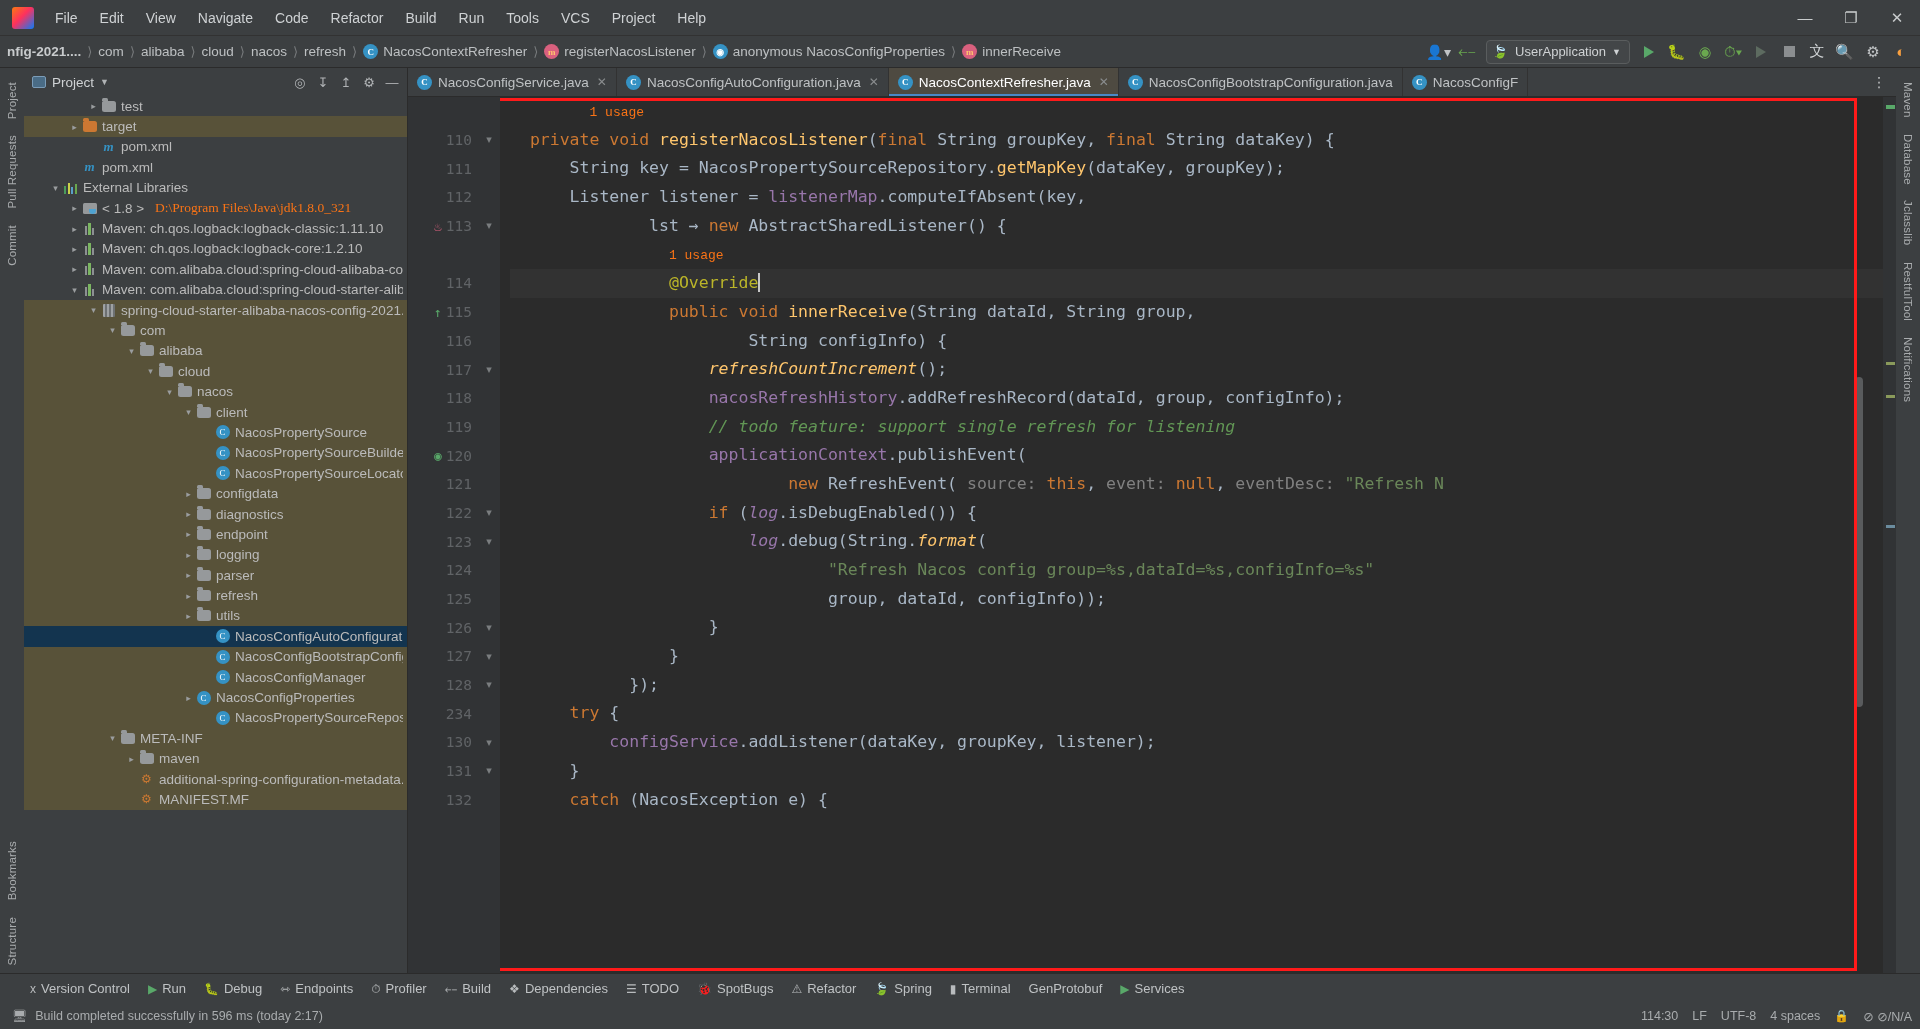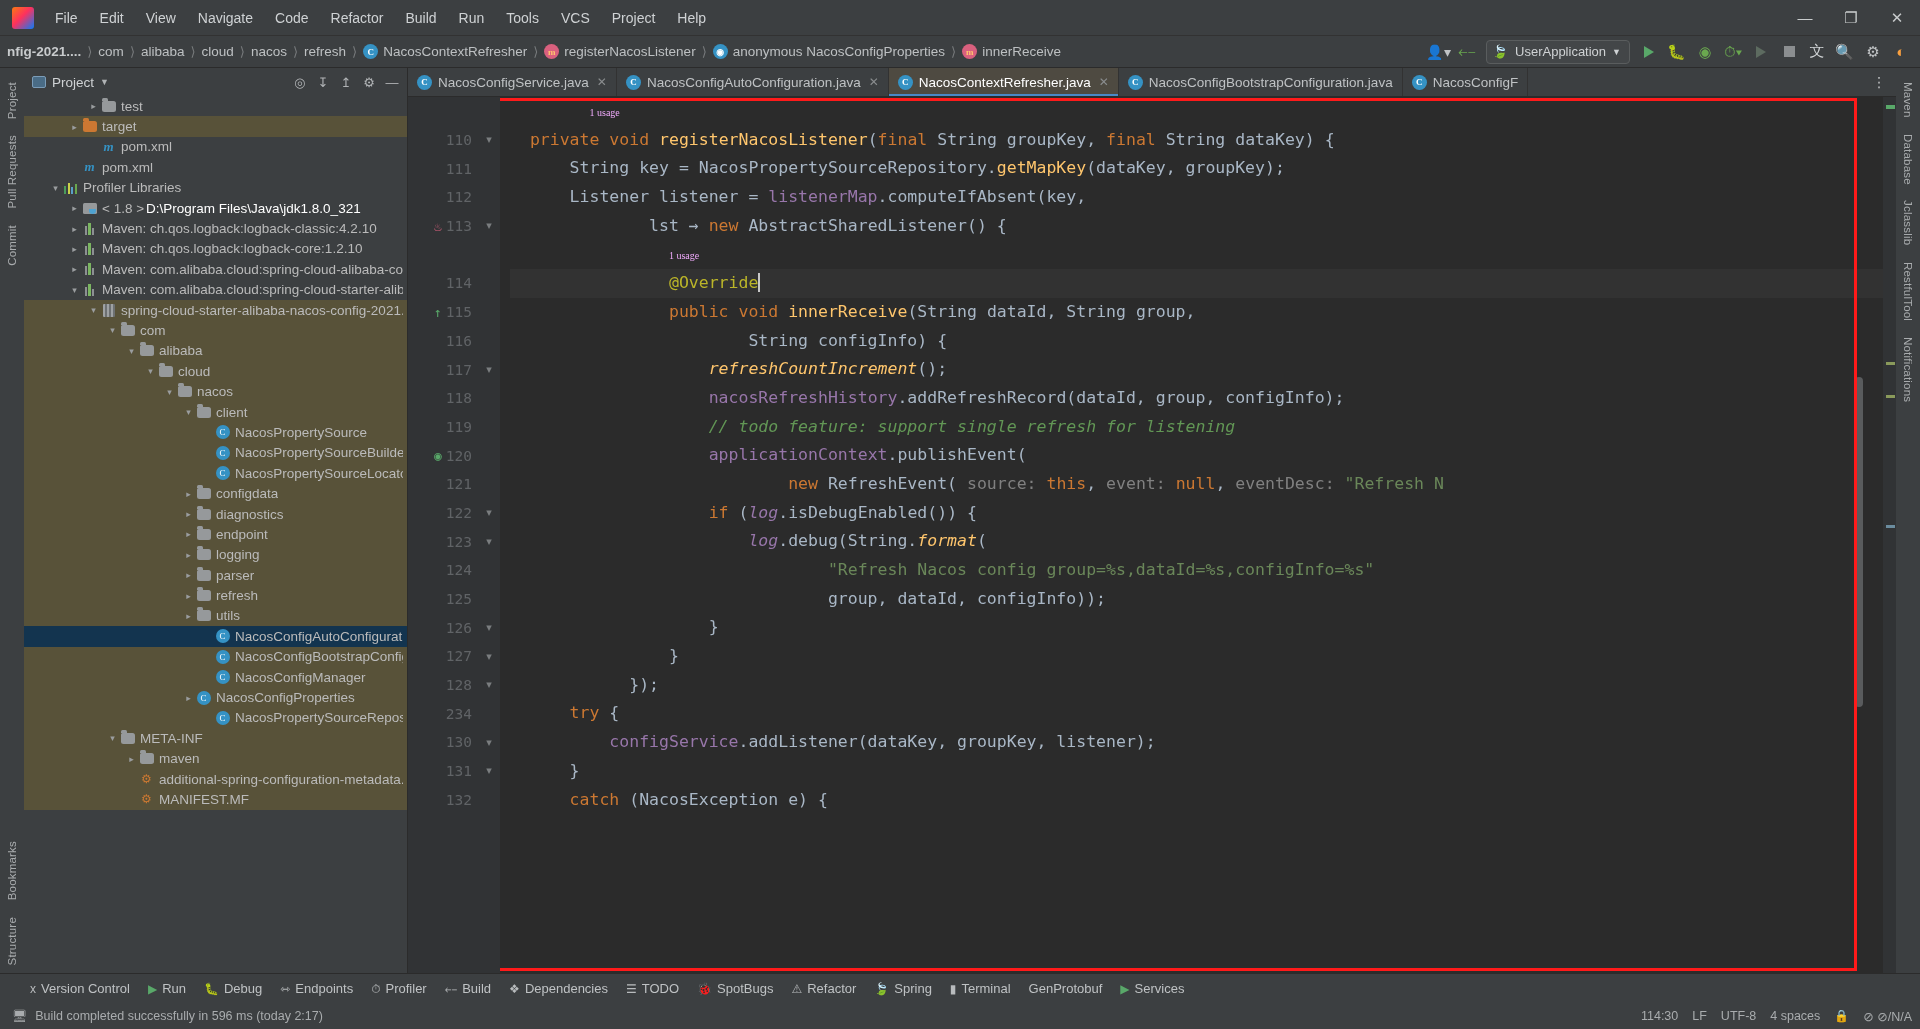--- a/index.html
+++ b/index.html
@@ -93,21 +93,21 @@
            color:#b0b3b5;font-size:13px;border-radius:3px; }
 
   .tree { flex:1 1 auto; overflow:hidden; position:relative; font-size:13.5px; }
   .trow { display:flex; align-items:center; height:20.4px; white-space:nowrap;
           padding-right:4px; cursor:default; }
   .trow.sel-amber { background:#585239; }
   .trow.sel-blue  { background:#13344f; }
   .tarrow { width:13px; flex:0 0 13px; text-align:center; color:#9a9d9f; font-size:9px; }
   .ticon { width:17px; flex:0 0 17px; display:flex; align-items:center; justify-content:center; margin-right:4px;}
   .tlabel { color:#bbbbbb; overflow:hidden; text-overflow:clip; }
-  .tsub { color:#ffffff; margin-left:2px; }
+  .tsub { color:#f97316; margin-left:11px;font-family:Liberation Serif, serif; }
   .folder { width:14px;height:11px;background:#96999b;border-radius:1.5px 2.5px 2.5px 2.5px;
             position:relative; }
   .folder::before{content:"";position:absolute;top:-3px;left:0;width:6px;height:3px;background:#96999b;border-radius:1.5px 1.5px 0 0;}
   .folder.orange { background:#cc7832; }
   .folder.orange::before { background:#cc7832; }
   .mfile { color:#3592c4; font-style:italic; font-weight:bold; font-size:13px;
            font-family:"Liberation Serif", serif; }
   .libico { display:flex; gap:1.3px; align-items:flex-end; height:12px; }
   .libico i { width:2.2px; display:block; }
   .cls-ico { width:14px;height:14px;border-radius:50%;background:#3592c4;color:#fff;
@@ -146,21 +146,21 @@
   
   .kw  { color:#cc7832; }
   .mth { color:#ffc66d; }
   .fld { color:#9876aa; }
   .str { color:#6a8759; }
   .cmt { color:#629755; font-style:italic; }
   .txt { color:#a9b7c6; }
   .ann { color:#bbb529; }
   .hint{ color:#808080; }
   .stat{ font-style:italic; }
-  .usage { color:#f0abfc; font-size:10px; font-family:Liberation Serif, serif;
+  .usage { color:#f97316; font-size:13px; font-family:Liberation Mono, monospace;
            font-style:normal; }
 
   .errstripe { width:13px; flex:0 0 13px; background:#313335; position:relative; }
   .stripe { position:absolute; right:1px; width:9px; height:3px; }
 
   .scrollthumb { position:absolute; right:2px; width:8px; background:#595b5d; border-radius:4px; }
 
   
   .bottombar { height:30px; flex:0 0 30px; background:#3c3f41; display:flex; align-items:center;
                padding-left:22px; gap:2px; border-top:1px solid #2b2b2b; }
@@ -335,42 +335,42 @@
             <span style="display:inline-block;width:25px;flex:0 0 25px"></span>
             <span class="tarrow">▾</span>
             <span class="ticon">
               <span class="libico">
                 <i style="height:8px;background:#4a9b5c"></i>
                 <i style="height:11px;background:#c9d14a"></i>
                 <i style="height:7px;background:#5aa0c7"></i>
                 <i style="height:10px;background:#6aa84f"></i>
               </span>
             </span>
-            <span class="tlabel">Profiler Libraries</span>
+            <span class="tlabel">External Libraries</span>
           </div>
           <div class="trow">
             <span style="display:inline-block;width:44px;flex:0 0 44px"></span>
             <span class="tarrow">▸</span>
             <span class="ticon">
               <span class="jdk-ico"></span>
             </span>
             <span class="tlabel">&lt; 1.8 &gt;</span>
             <span class="tsub">D:\Program Files\Java\jdk1.8.0_321</span>
           </div>
           <div class="trow">
             <span style="display:inline-block;width:44px;flex:0 0 44px"></span>
             <span class="tarrow">▸</span>
             <span class="ticon">
               <span class="libico">
                 <i style="height:9px;background:#8d9093"></i>
                 <i style="height:12px;background:#7bb661"></i>
                 <i style="height:7px;background:#8d9093"></i>
               </span>
             </span>
-            <span class="tlabel">Maven: ch.qos.logback:logback-classic:4.2.10</span>
+            <span class="tlabel">Maven: ch.qos.logback:logback-classic:1.11.10</span>
           </div>
           <div class="trow">
             <span style="display:inline-block;width:44px;flex:0 0 44px"></span>
             <span class="tarrow">▸</span>
             <span class="ticon">
               <span class="libico">
                 <i style="height:9px;background:#8d9093"></i>
                 <i style="height:12px;background:#7bb661"></i>
                 <i style="height:7px;background:#8d9093"></i>
               </span>

